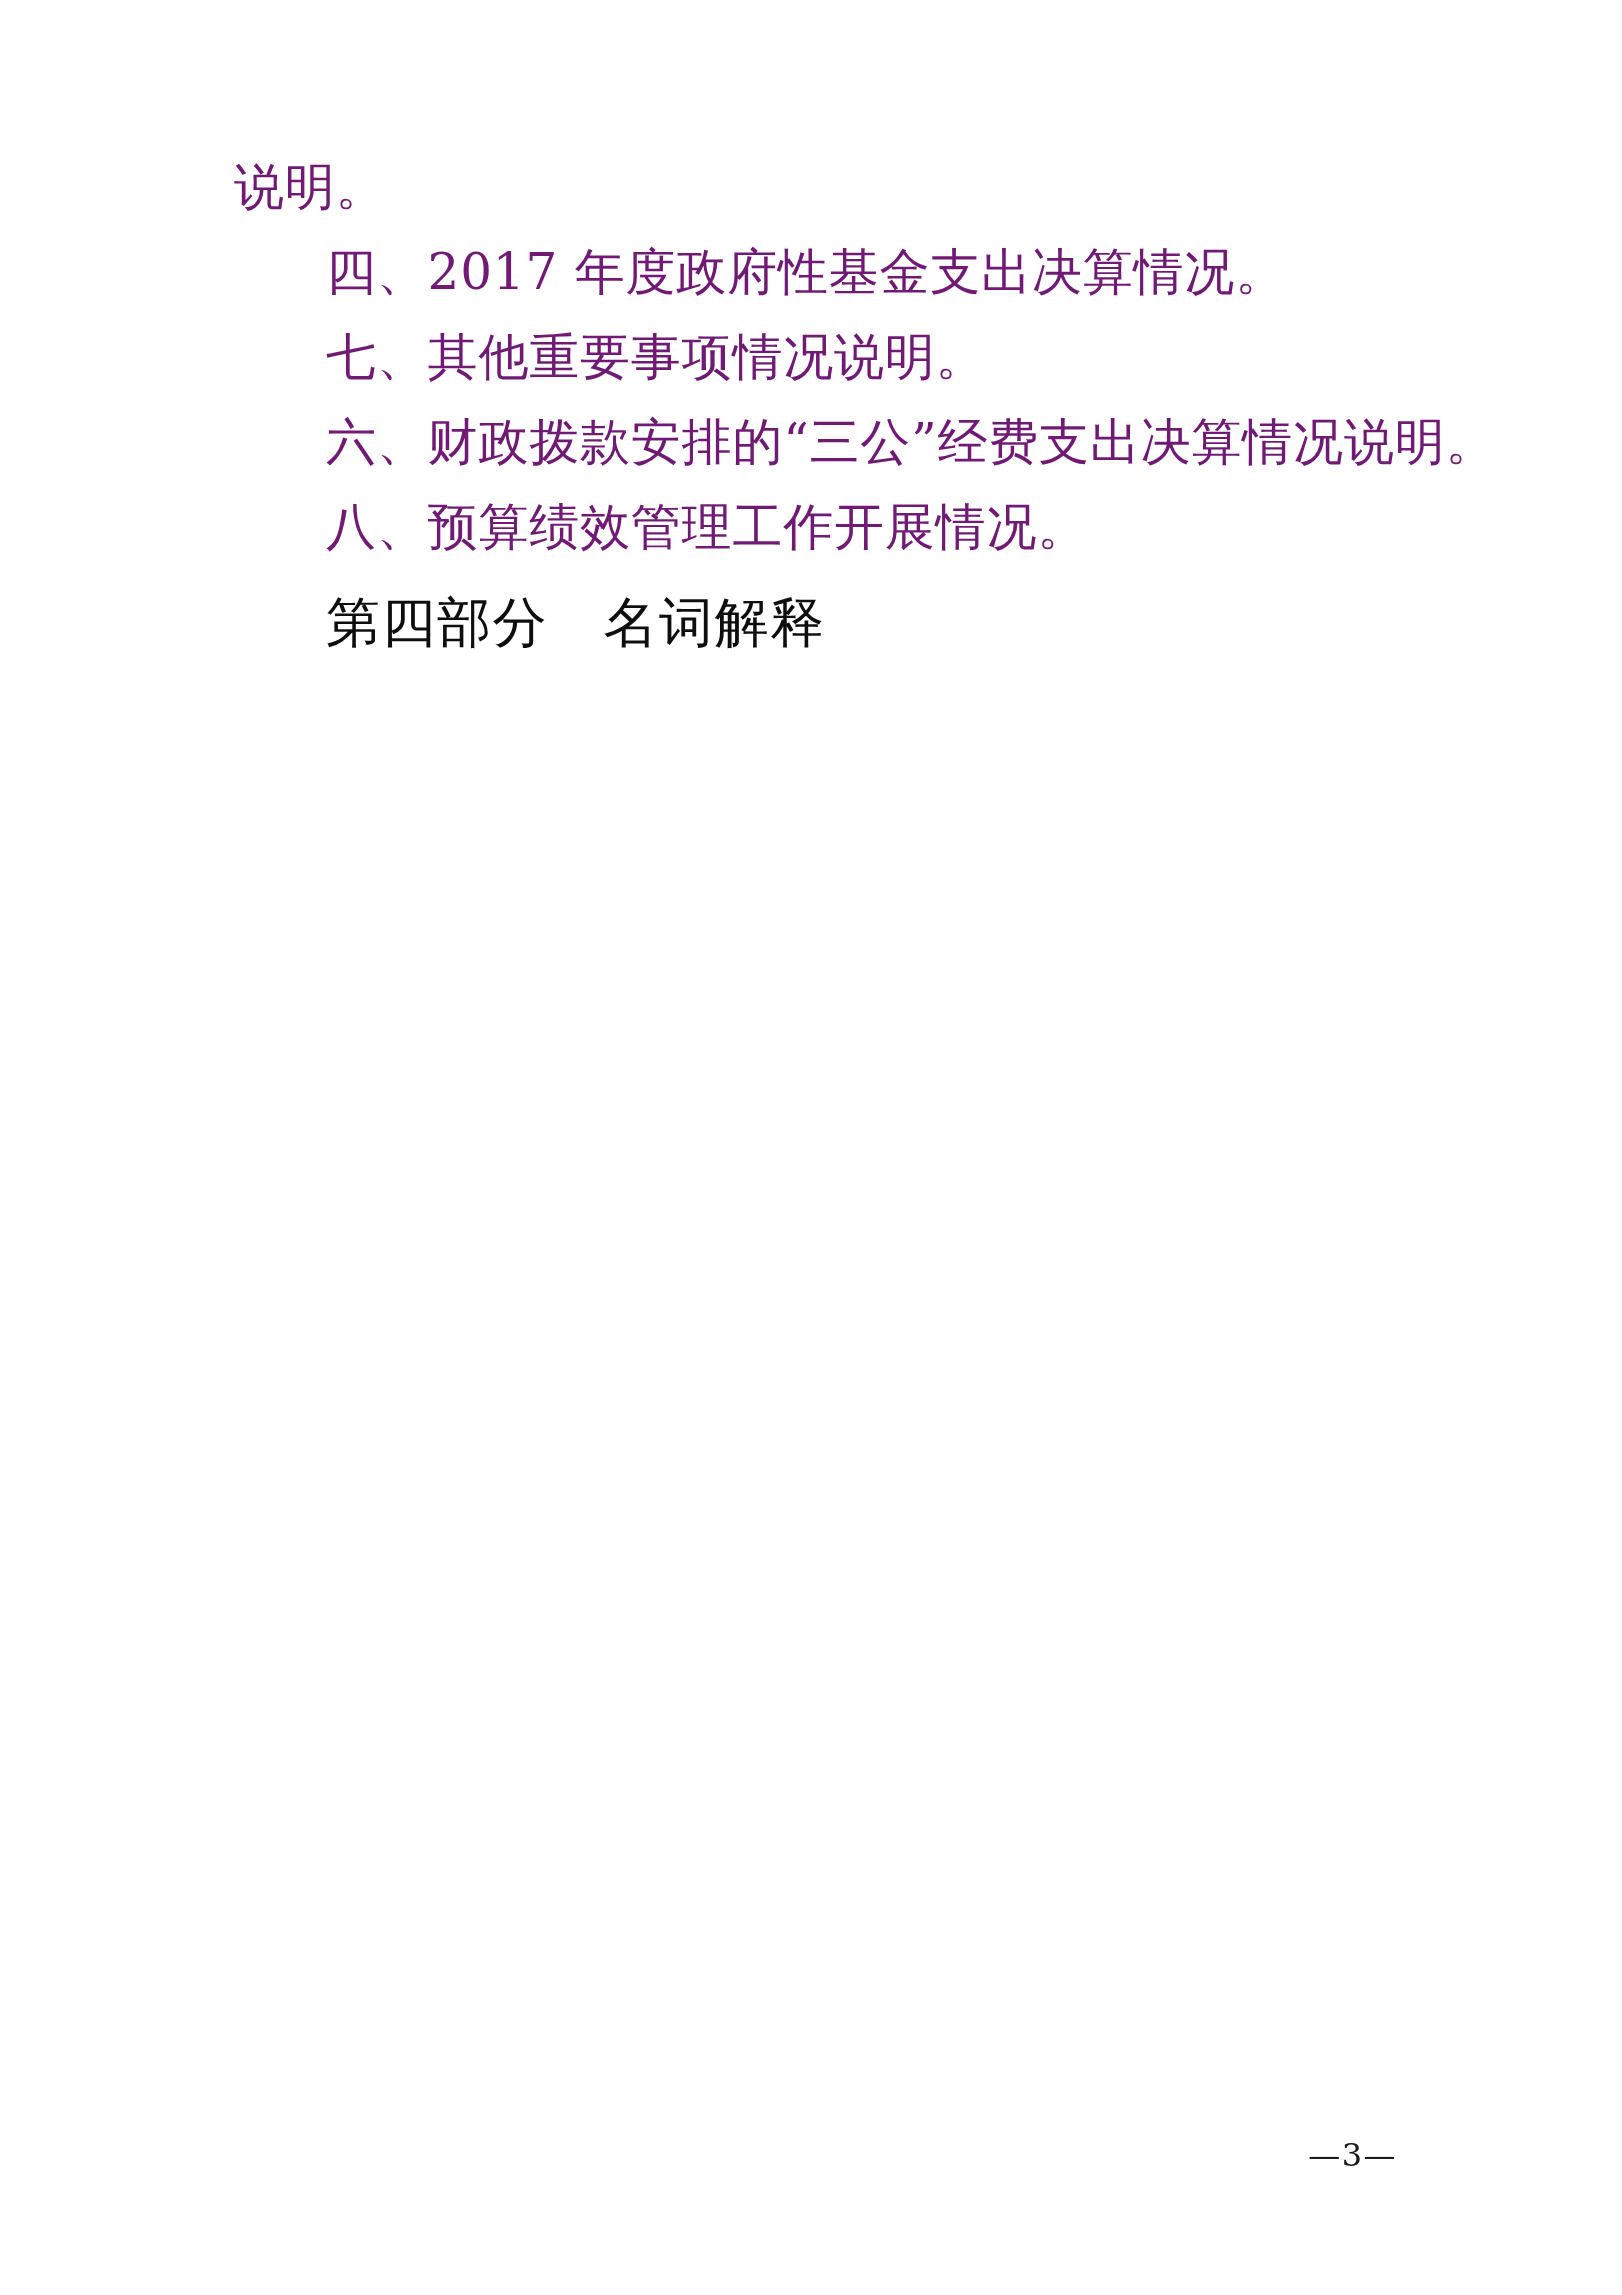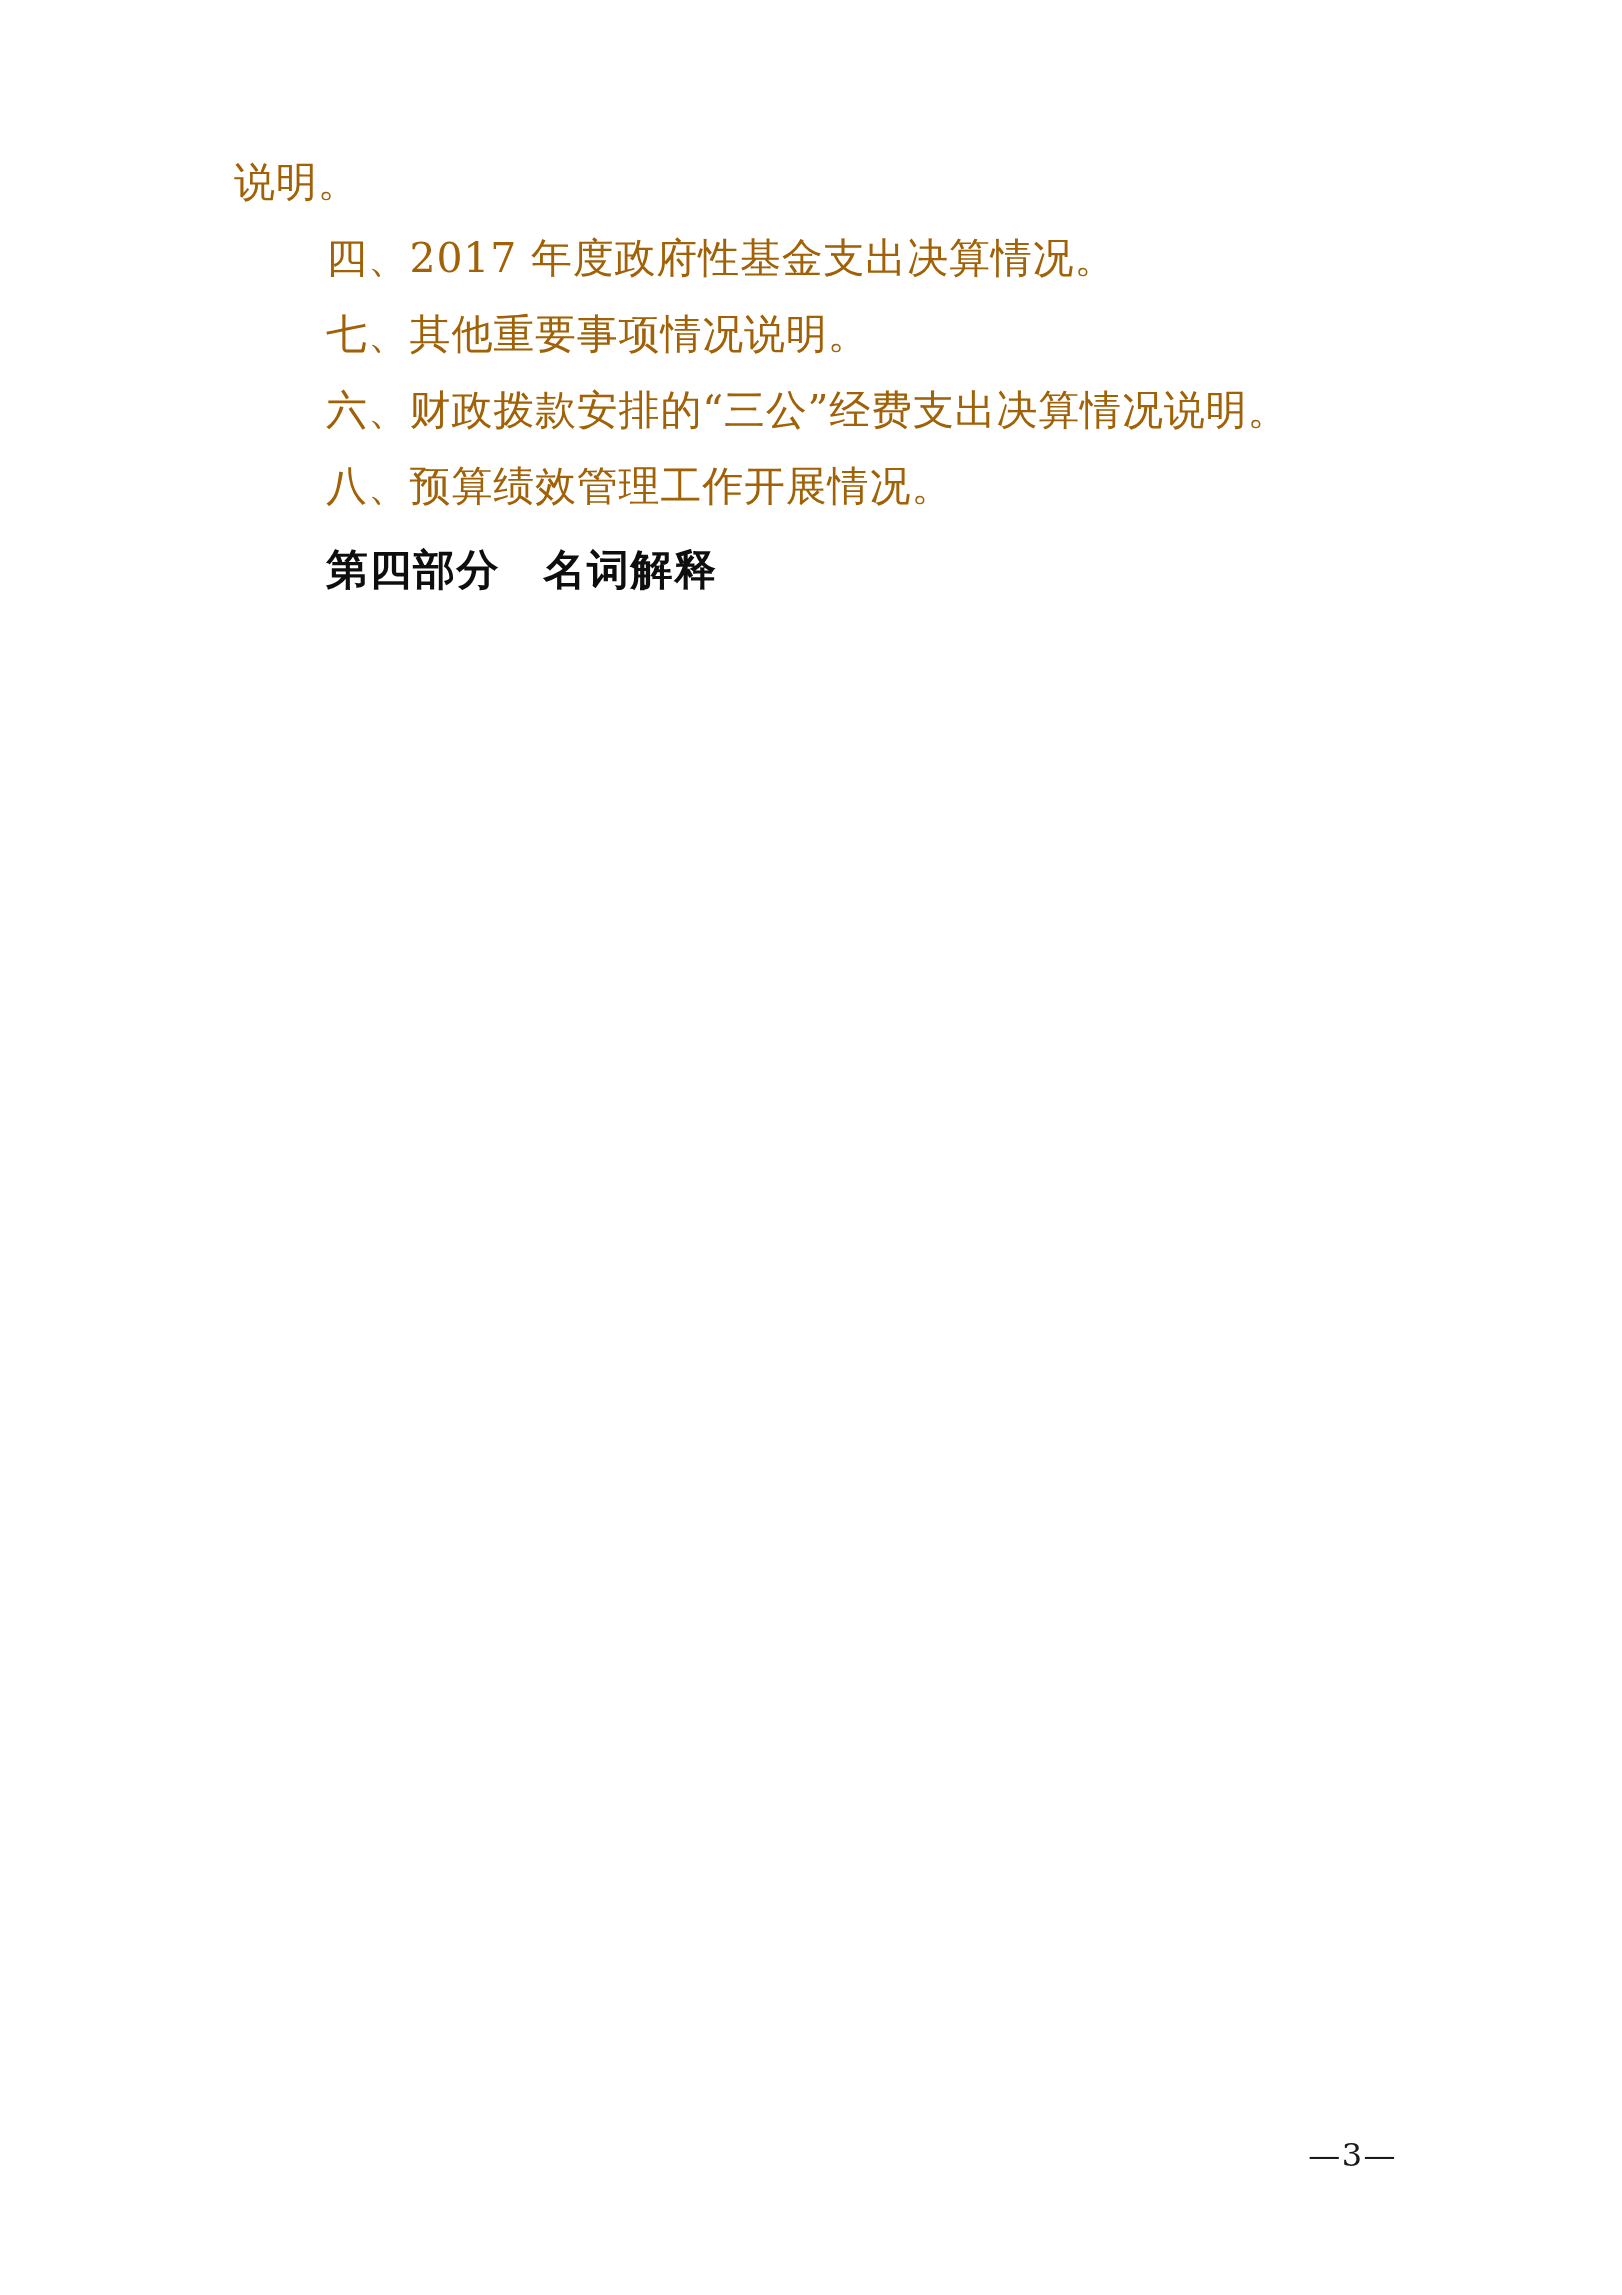--- a/index.html
+++ b/index.html
@@ -27,41 +27,41 @@
 
   .content {
     position: absolute;
     left: 234px;
     top: 162px;
     width: 1155px;
   }
 
   
   .line {
-    font-size: 41px;
+    font-size: 50px;
     line-height: 1.0;
     letter-spacing: 0.8px;
-    color: #a16207;
+    color: #701a75;
     white-space: nowrap;
     font-family: "DejaVu Serif", "Liberation Serif", serif;
   }
 
   .first-line {
     margin-bottom: 35px;
     text-indent: 0;
   }
 
   .indent-line {
     margin-bottom: 35px;
     padding-left: 92px;
   }
 
   .section-heading {
-    font-size: 42px;
-    font-weight: bold;
+    font-size: 54px;
+    font-weight: normal;
     letter-spacing: 1.5px;
     color: #0e0e0e;
     padding-left: 92px;
     margin-top: 3px;
     white-space: pre;
     font-family: "DejaVu Sans", "Liberation Sans", sans-serif;
   }
 
   .page-number {
     position: absolute;

